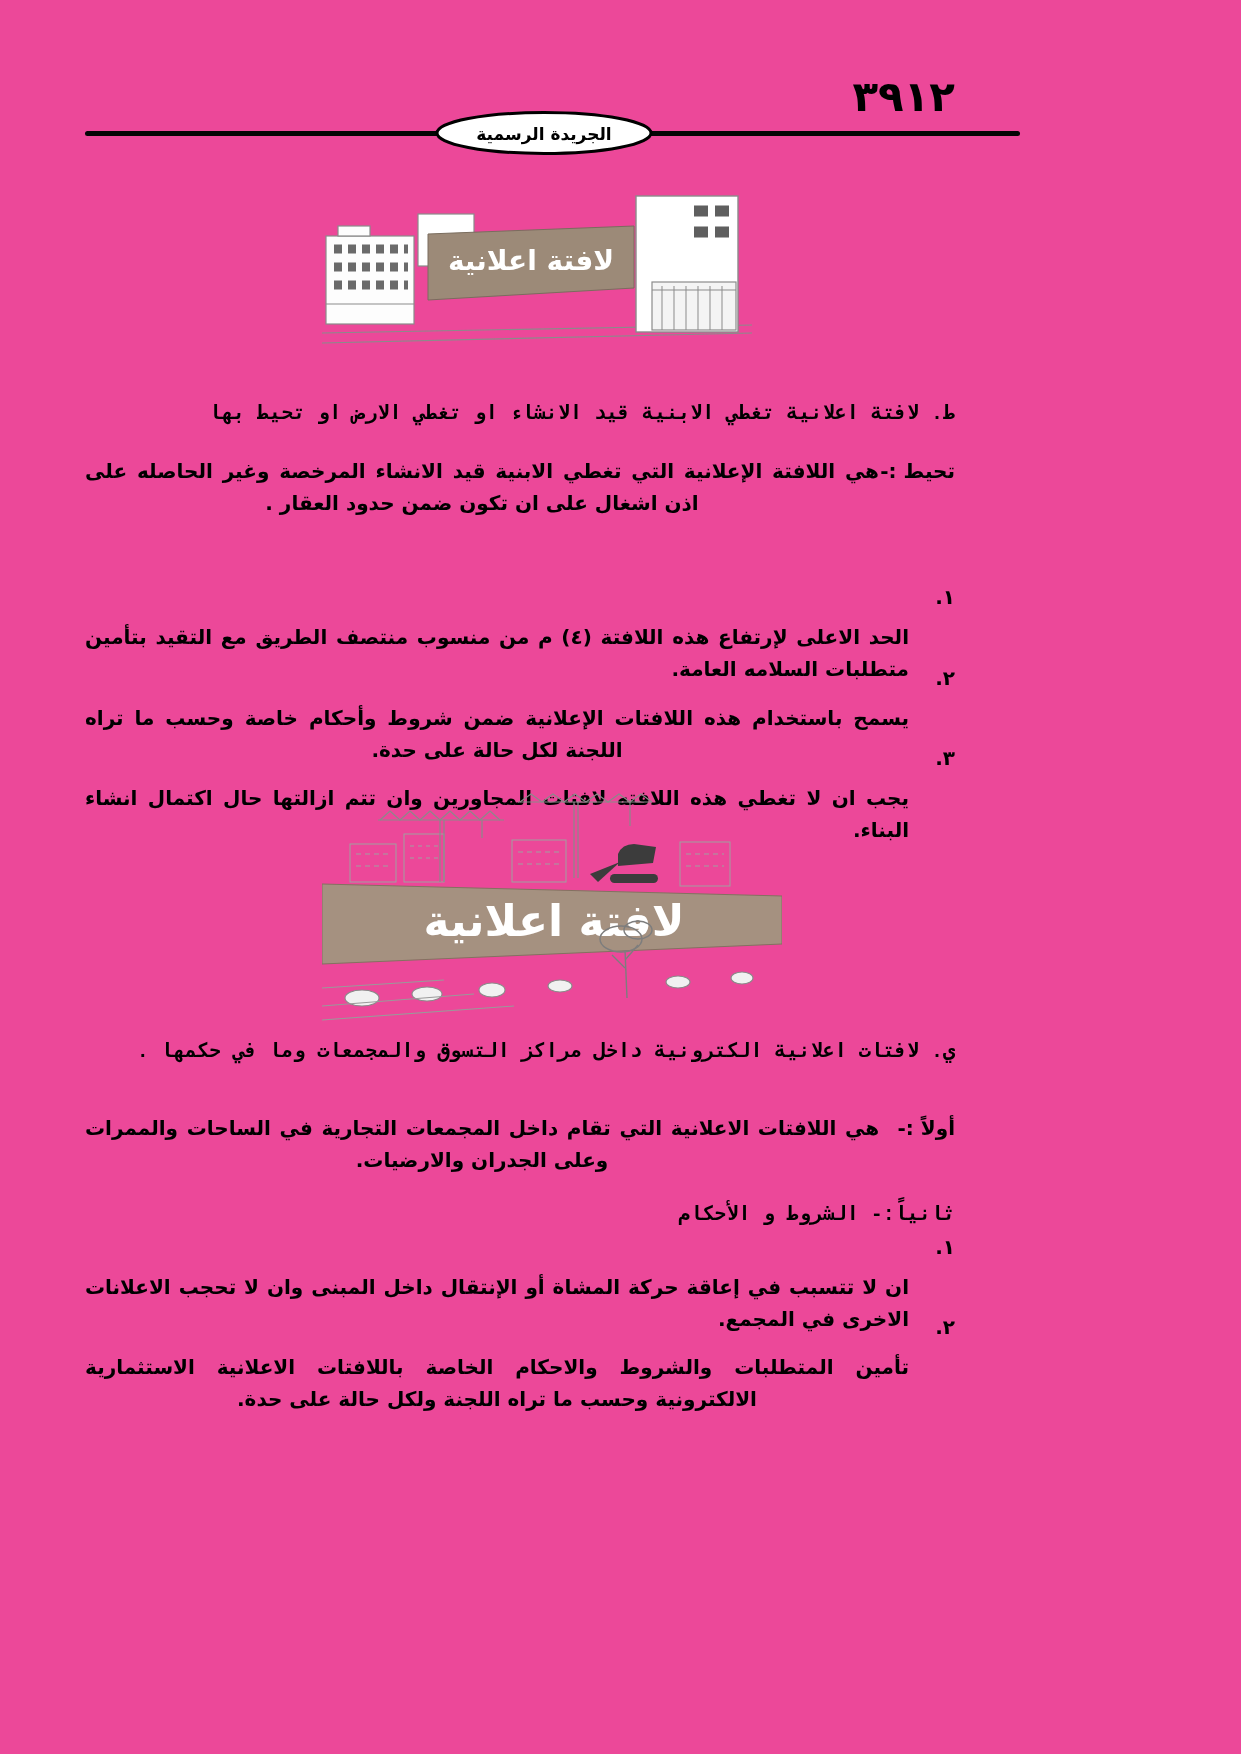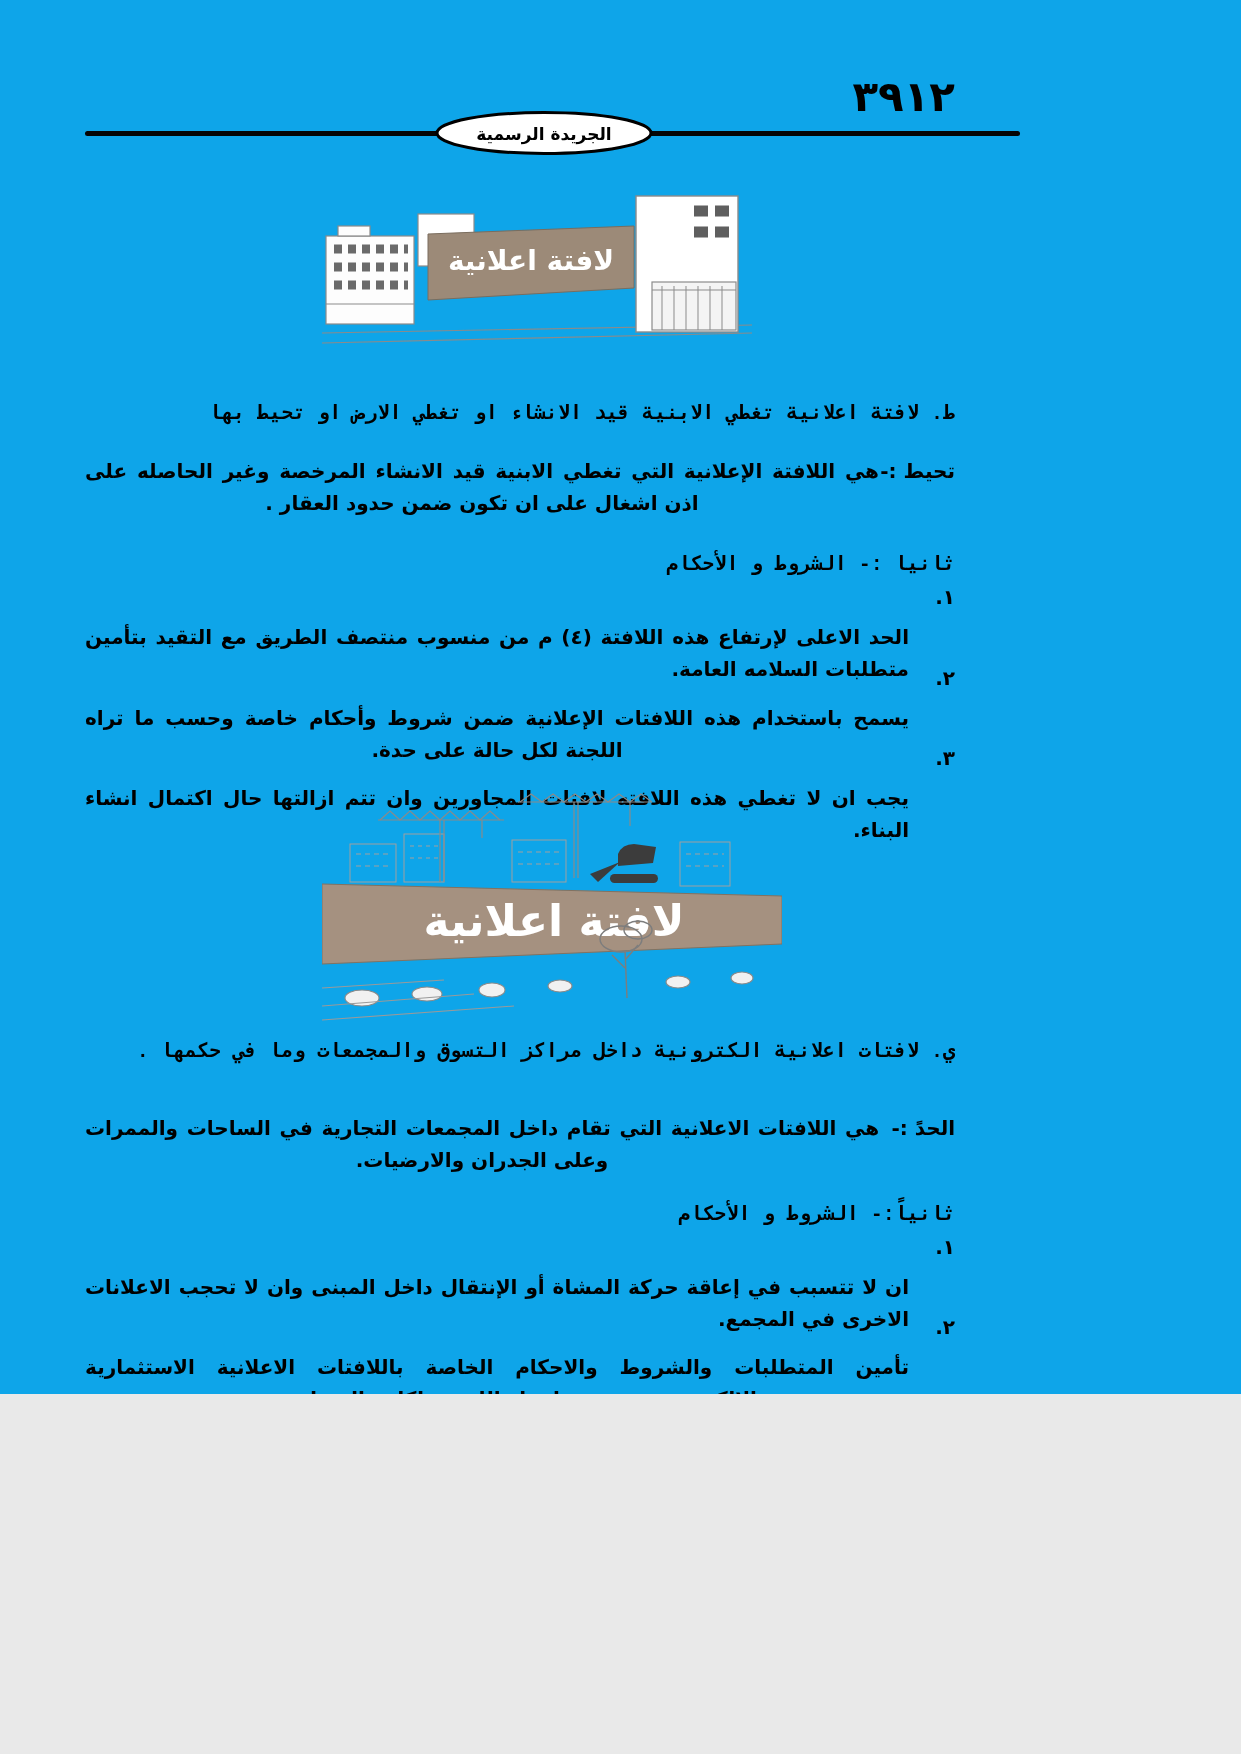--- a/index.html
+++ b/index.html
@@ -1,19 +1,19 @@
 <!DOCTYPE html>
 <html lang="ar" dir="rtl"><head>
 <meta charset="utf-8">
 <style>
   * { margin:0; padding:0; box-sizing:border-box; }
   html,body { background:#e9e9e9; }
   .page {
-    position:relative; width:1241px; height:1394px; margin:0 auto;
-    background:#0ea5e9; color:#000;
+    position:relative; width:1241px; height:1754px; margin:0 auto;
+    background:#ec4899; color:#000;
     font-family:"DejaVu Sans", sans-serif; overflow:hidden;
   }
   .abs { position:absolute; }
   .pagenum {
     top:72px; right:286px; font-size:42px; font-weight:bold;
     letter-spacing:2px; direction:ltr;
   }
   .rule { top:131px; left:85px; width:935px; height:5px; background:#050505; border-radius:3px; }
   .badge { top:109px; left:433px; width:222px; height:48px; }
   .text-block {
@@ -72,21 +72,20 @@
     </g>
   </svg>
 
   <div class="abs text-block h" style="top:398px">ط.  لافتة اعلانية تغطي الابنية قيد الانشاء او تغطي الارض او تحيط بها</div>
 
   <div class="abs text-block lead" style="top:455px">
     <div class="lead-label">تحيط :-</div>
     <div class="lead-text center-last">هي اللافتة الإعلانية التي تغطي الابنية قيد الانشاء المرخصة وغير الحاصله على اذن اشغال على ان تكون ضمن حدود العقار .</div>
   </div>
 
-  <div class="abs text-block h" style="top:549px">ثانيا :- الشروط و الأحكام</div>
 
   <div class="abs text-block item" style="top:581px">
     <div class="item-num">١.</div>
     <div class="item-text">الحد الاعلى لإرتفاع هذه اللافتة (٤) م من منسوب منتصف الطريق مع التقيد بتأمين متطلبات السلامه العامة.</div>
   </div>
 
   <div class="abs text-block item" style="top:662px">
     <div class="item-num">٢.</div>
     <div class="item-text center-last">يسمح باستخدام هذه اللافتات الإعلانية ضمن شروط وأحكام خاصة وحسب ما تراه اللجنة لكل حالة على حدة.</div>
   </div>
@@ -148,21 +147,21 @@
     <g stroke="#9a9a9a" fill="none" stroke-width="1.1">
       <path d="M0,196 L122,188"></path>
       <path d="M0,214 L152,202"></path>
       <path d="M0,228 L192,214"></path>
     </g>
   </svg>
 
   <div class="abs text-block h" style="top:1036px">ي.  لافتات اعلانية الكترونية داخل مراكز التسوق والمجمعات وما في حكمها .</div>
 
   <div class="abs text-block lead" style="top:1112px">
-    <div class="lead-label">الحدً :-</div>
+    <div class="lead-label">أولاً :-</div>
     <div class="lead-text center-last">هي اللافتات الاعلانية التي تقام داخل المجمعات التجارية في الساحات والممرات وعلى الجدران والارضيات.</div>
   </div>
 
   <div class="abs text-block h" style="top:1199px">ثانياً:- الشروط و الأحكام</div>
 
   <div class="abs text-block item" style="top:1231px">
     <div class="item-num">١.</div>
     <div class="item-text">ان لا تتسبب في إعاقة حركة المشاة  أو الإنتقال داخل المبنى وان لا تحجب الاعلانات الاخرى في المجمع.</div>
   </div>
 

